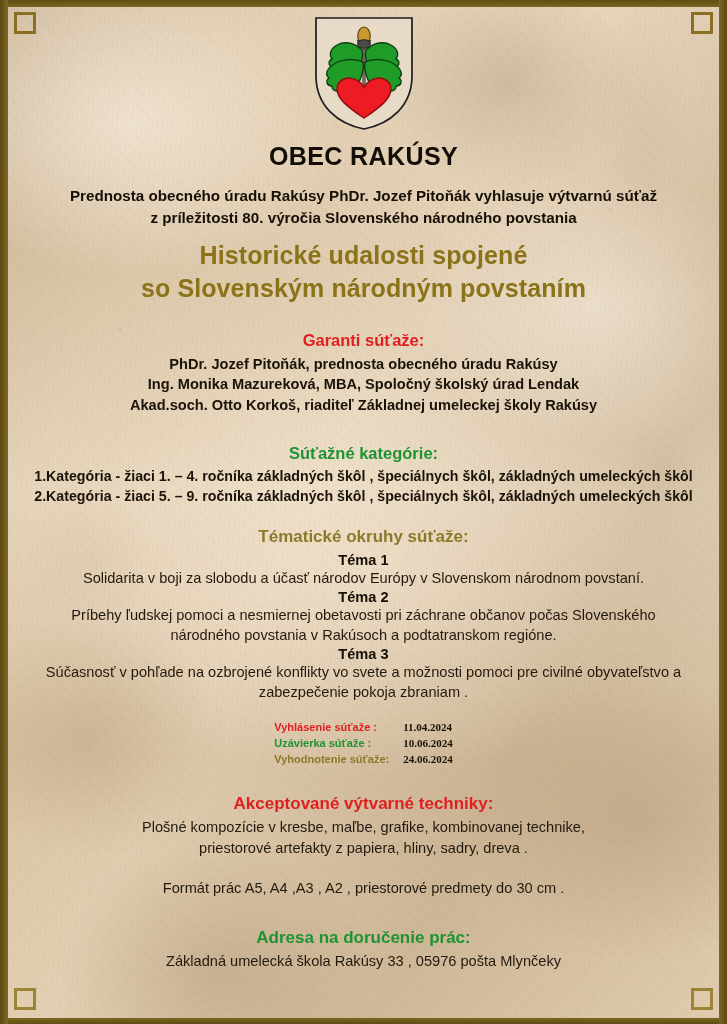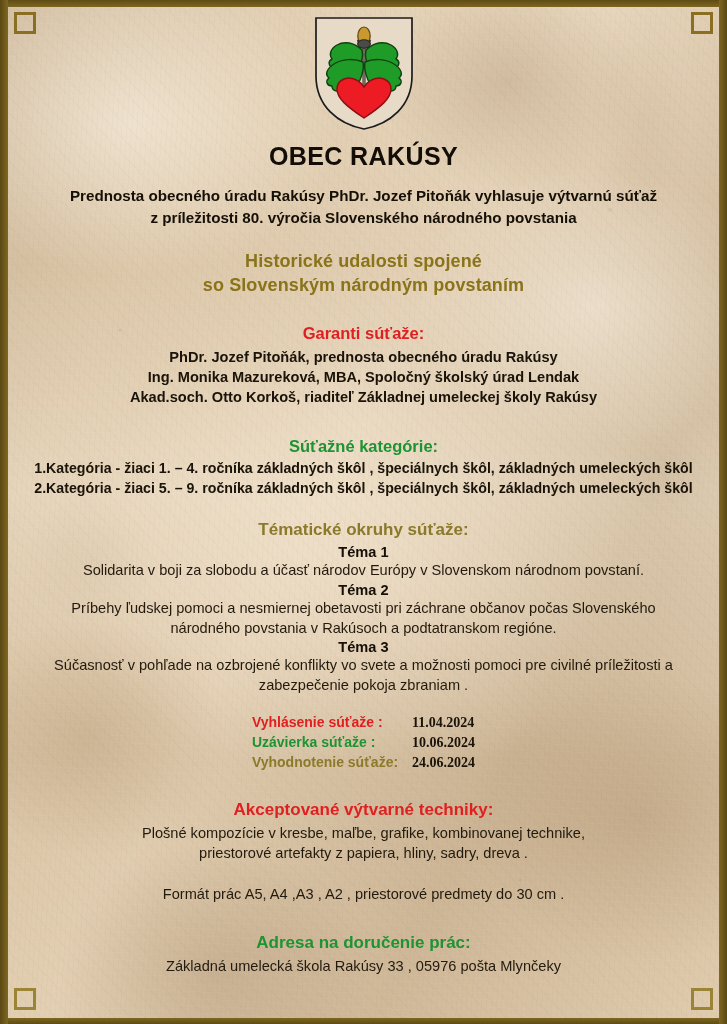--- a/index.html
+++ b/index.html
@@ -114,22 +114,22 @@
 
   .announce {
     margin-top: 14px;
     font-size: 15.2px;
     font-weight: bold;
     line-height: 1.42;
     color: #150f06;
   }
 
   .main-title {
-    margin-top: 22px;
-    font-size: 18px;
+    margin-top: 11px;
+    font-size: 25px;
     font-weight: bold;
     line-height: 1.30;
     color: #8a7318;
     letter-spacing: 0.1px;
   }
 
   .sec-head {
     font-weight: bold;
     line-height: 1.25;
   }
@@ -174,21 +174,21 @@
   
   .dates {
     margin-top: 18px;
     display: flex;
     justify-content: center;
   }
   .dates-table {
     border-collapse: collapse;
   }
   .dates-table td {
-    font-size: 14px;
+    font-size: 11px;
     font-weight: bold;
     line-height: 1.42;
     padding: 0;
     white-space: nowrap;
   }
   .dates-table td.lbl  { text-align: left; padding-right: 14px; }
   .dates-table td.val  { text-align: left; color: #1a1309; font-family: Liberation Serif, serif; }
   .lbl.red   { color: #e02020; }
   .lbl.green { color: #1d9333; }
   .lbl.olive { color: #8a7a2a; }
@@ -277,21 +277,21 @@
     <div class="sec-themes">
       <div class="sec-head olive">Tématické okruhy súťaže:</div>
 
       <div class="theme-label">Téma 1</div>
       <div class="theme-text">Solidarita v boji za slobodu a účasť národov Európy v Slovenskom národnom povstaní.</div>
 
       <div class="theme-label">Téma 2</div>
       <div class="theme-text">Príbehy ľudskej pomoci a nesmiernej obetavosti pri záchrane občanov počas Slovenského národného povstania v Rakúsoch a podtatranskom regióne.</div>
 
       <div class="theme-label">Téma 3</div>
-      <div class="theme-text">Súčasnosť v pohľade na ozbrojené konflikty vo svete a možnosti pomoci pre civilné príležitosti a zabezpečenie pokoja zbraniam .</div>
+      <div class="theme-text">Súčasnosť v pohľade na ozbrojené konflikty vo svete a možnosti pomoci pre civilné obyvateľstvo a zabezpečenie pokoja zbraniam .</div>
     </div>
 
     <div class="dates">
       <table class="dates-table">
         <tbody>
           <tr>
             <td class="lbl red">Vyhlásenie súťaže :</td>
             <td class="val">11.04.2024</td>
           </tr>
           <tr>

